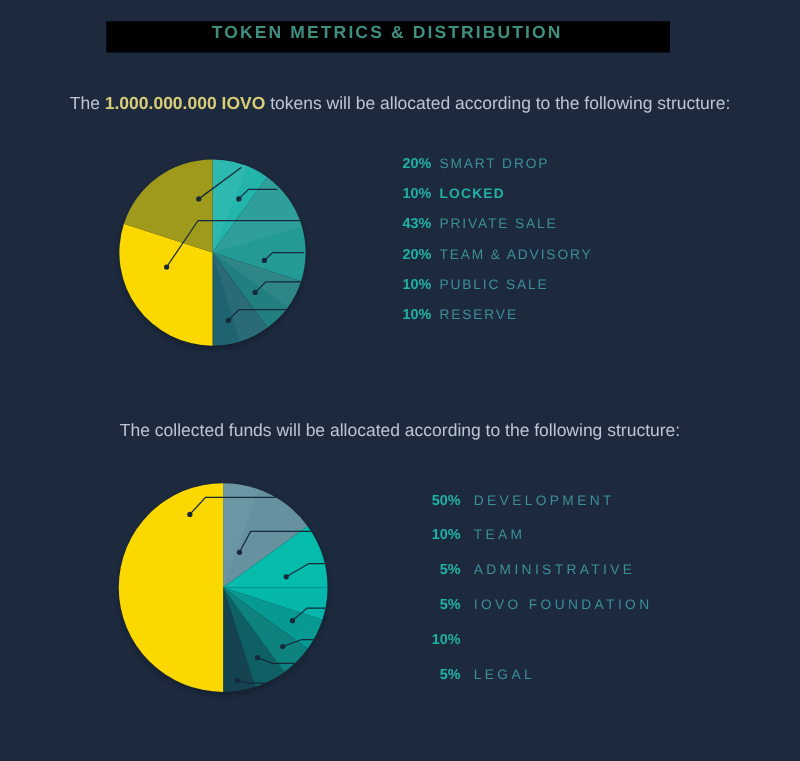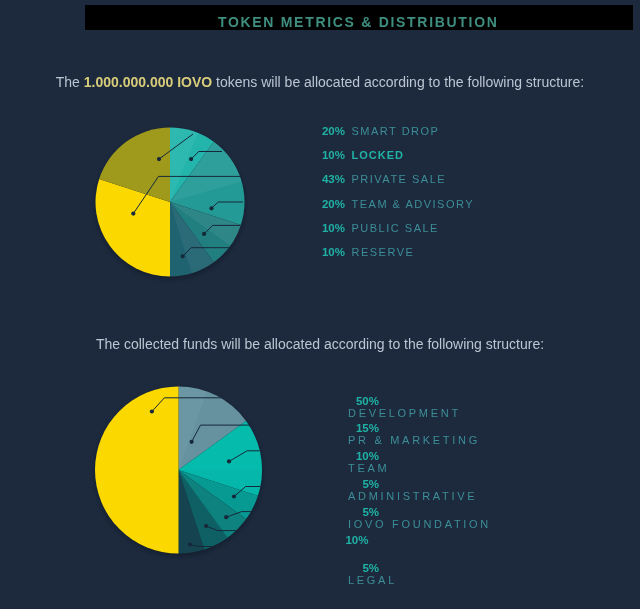--- a/index.html
+++ b/index.html
@@ -5,44 +5,44 @@
 <style>
   html,body{margin:0;padding:0;}
   body{
     width:640px;height:609px;overflow:hidden;
     background:#1d2a3e;
     font-family:"Liberation Sans", sans-serif;
     position:relative;
   }
   .page{position:absolute;inset:0;}
   .titlebar{
-    position:absolute;left:85px;top:5px;width:548px;height:25px;
+    position:absolute;left:85px;top:17px;width:451px;height:25px;
     background:#000;
-    display:flex;align-items:flex-end;justify-content:center;
+    display:flex;align-items:flex-start;justify-content:center;
   }
   .titlebar span{
     font-size:14px;font-weight:bold;letter-spacing:1.7px;
     color:#3f8f81;
     text-indent:0px;margin-left:-1.5px;
   }
   .sechead{
     position:absolute;width:100%;text-align:center;
     font-size:8.5px;font-weight:bold;letter-spacing:0.85px;color:#23938c;
     text-indent:0.85px;
   }
   .secdesc{
     position:absolute;width:100%;text-align:center;
     font-size:14px;color:#bbc6d2;
   }
   .secdesc b{color:#d9cd7a;font-weight:bold;}
   .chartwrap{position:absolute;left:0;top:0;width:640px;height:609px;pointer-events:none;}
   .legend{position:absolute;margin-left:27px;}
   .legrow{display:flex;align-items:baseline;}
   #legend0 .legrow{height:24.4px;}
-  #legend1 .legrow{height:27.86px;flex-direction:column;}
+  #legend1 .legrow{height:27.86px;}
   .pct{
     width:30px;text-align:right;font-size:11.5px;font-weight:bold;
     color:#1fb2a4;
   }
   .lbl{
     margin-left:6.5px;font-size:11px;letter-spacing:1.5px;color:#3c8e97;
   }
   .lbl.emph{color:#21b1a5;font-weight:bold;letter-spacing:1.0px;}
   #legend1 .pct{width:31px;}
   #legend1 .lbl{margin-left:10.5px;letter-spacing:2.7px;}
@@ -161,24 +161,20 @@
         <span class="pct">10%</span>
         <span class="lbl">RESERVE</span>
       </div>
     </div>
   <div class="legend" id="legend1" style="left:310.5px;top:394.5px">
       <div class="legrow">
         <span class="pct">50%</span>
         <span class="lbl">DEVELOPMENT</span>
       </div>
       <div class="legrow">
-        <span class="pct">15%</span>
-        <span class="lbl">PR &amp; MARKETING</span>
-      </div>
-      <div class="legrow">
         <span class="pct">10%</span>
         <span class="lbl">TEAM</span>
       </div>
       <div class="legrow">
         <span class="pct">5%</span>
         <span class="lbl">ADMINISTRATIVE</span>
       </div>
       <div class="legrow">
         <span class="pct">5%</span>
         <span class="lbl">IOVO FOUNDATION</span>

